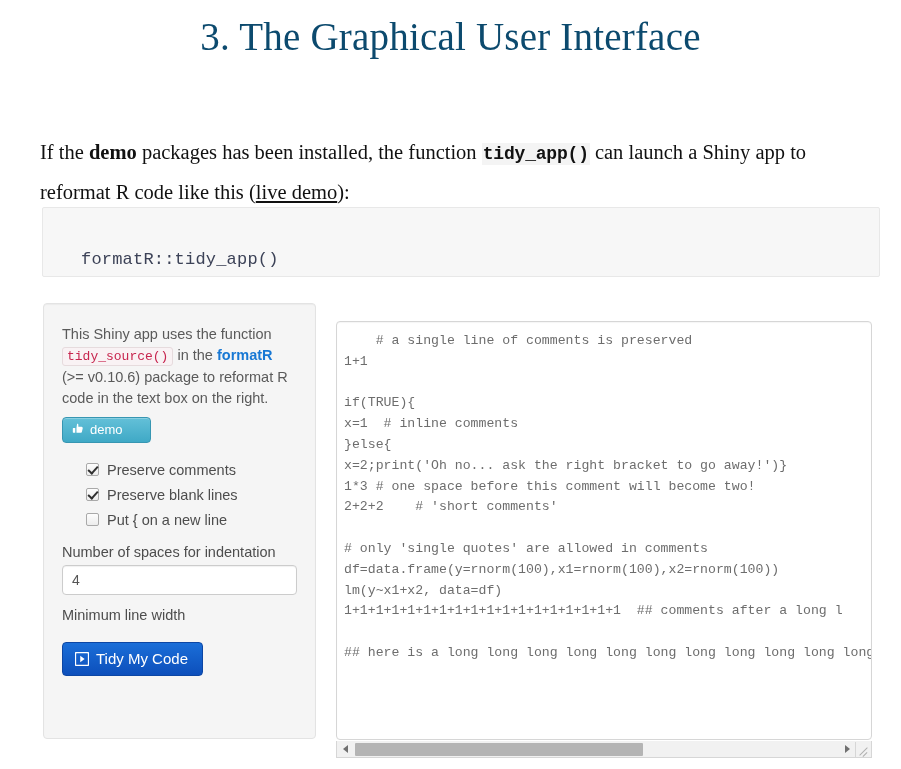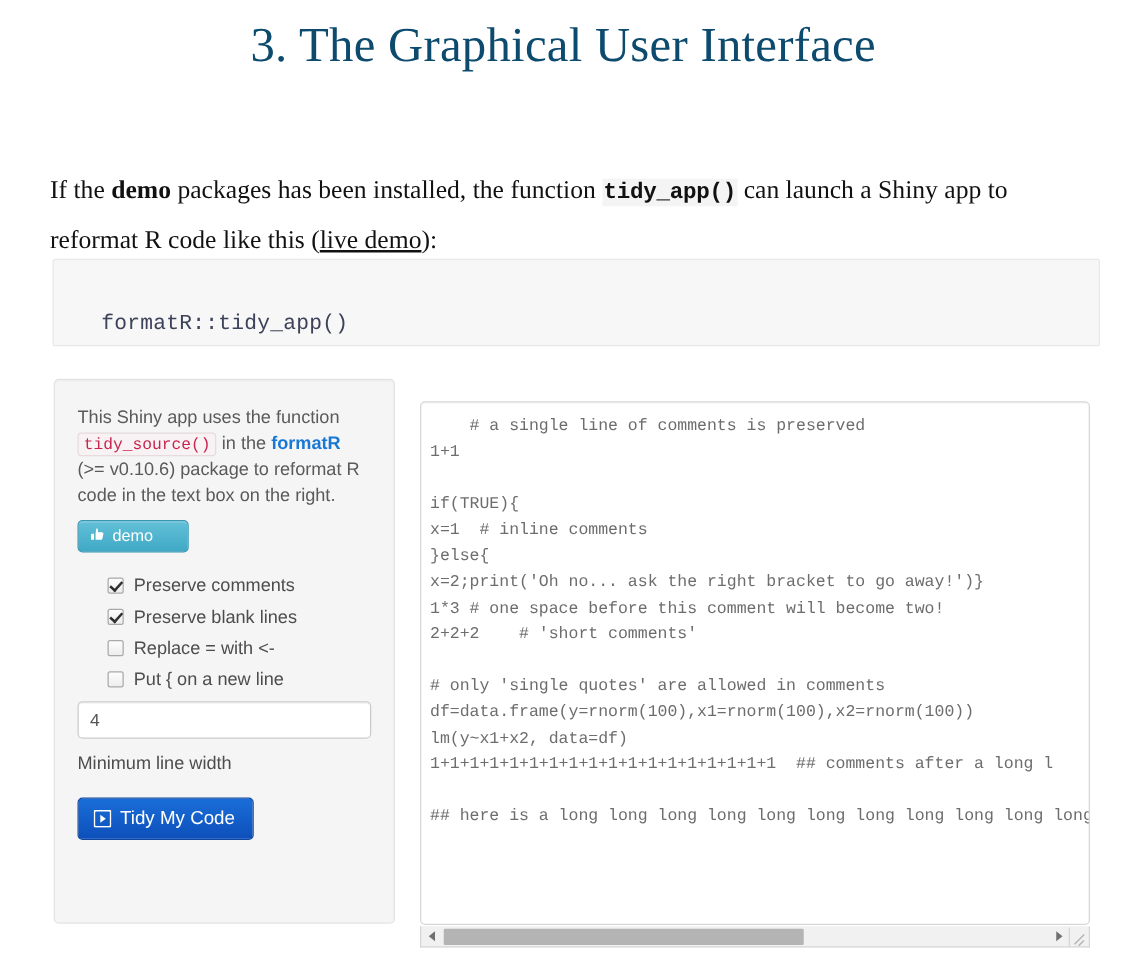--- a/index.html
+++ b/index.html
@@ -338,28 +338,25 @@
         <div class="check-row">
           <span class="cbox checked"></span>
           <span>Preserve comments</span>
         </div>
         <div class="check-row">
           <span class="cbox checked"></span>
           <span>Preserve blank lines</span>
         </div>
         <div class="check-row">
           <span class="cbox"></span>
-          <span>Replace = with &lt;-</span>
-        </div>
-        <div class="check-row">
-          <span class="cbox"></span>
           <span>Put { on a new line</span>
         </div>
       </div>
 
+      <div class="field-label">Number of spaces for indentation</div>
       <input class="text-input" type="text" value="4" style="">
 
       <div class="field-label">Minimum line width</div>
 
       <div class="tidy-btn">
         <span>
           <svg width="14" height="14" viewBox="0 0 16 16">
             <rect x="0.5" y="0.5" width="15" height="15" rx="1.5" fill="none" stroke="#ffffff" stroke-width="1.6"></rect>
             <path d="M6 4.3l5 3.7-5 3.7z" fill="#ffffff"></path>
           </svg>

